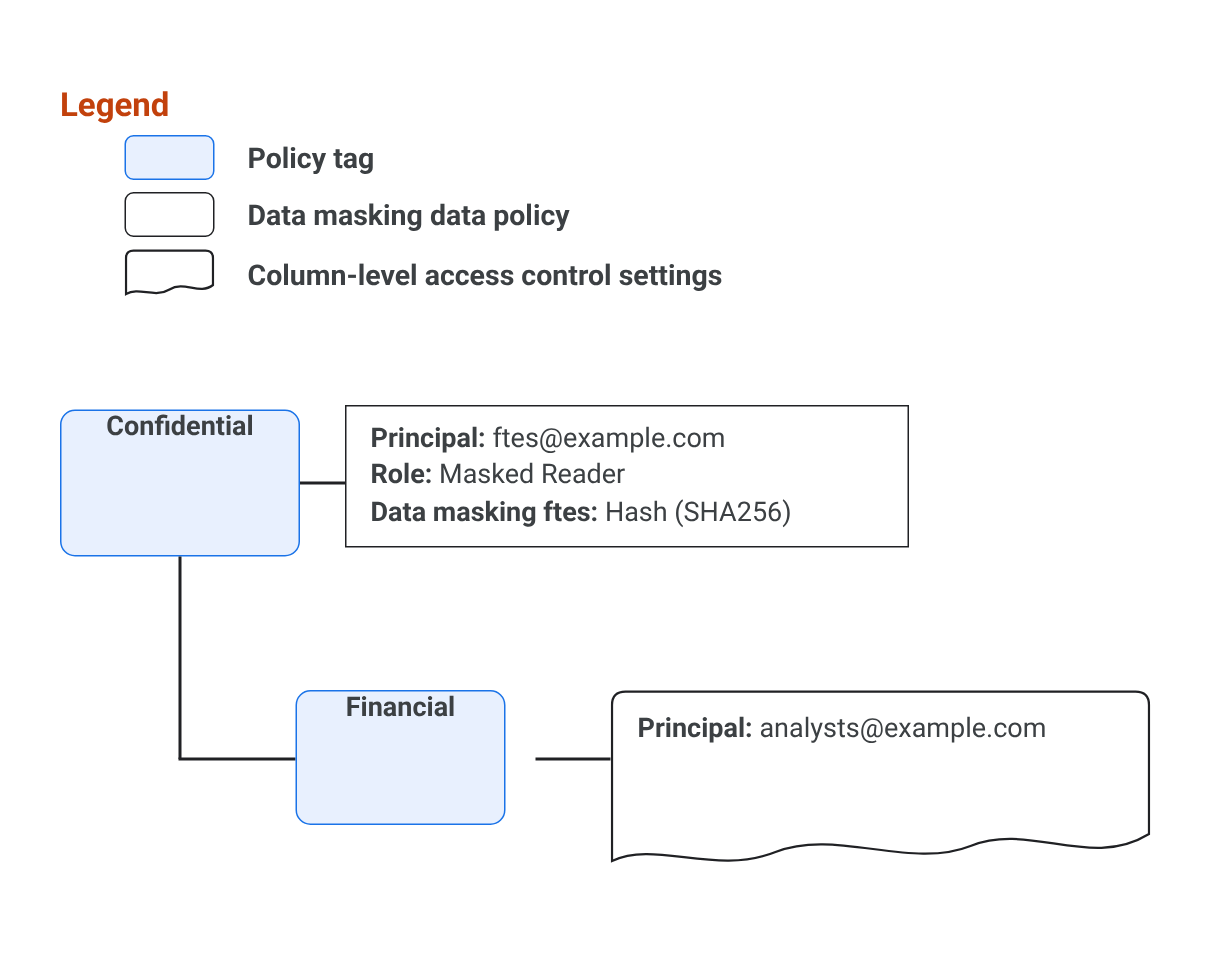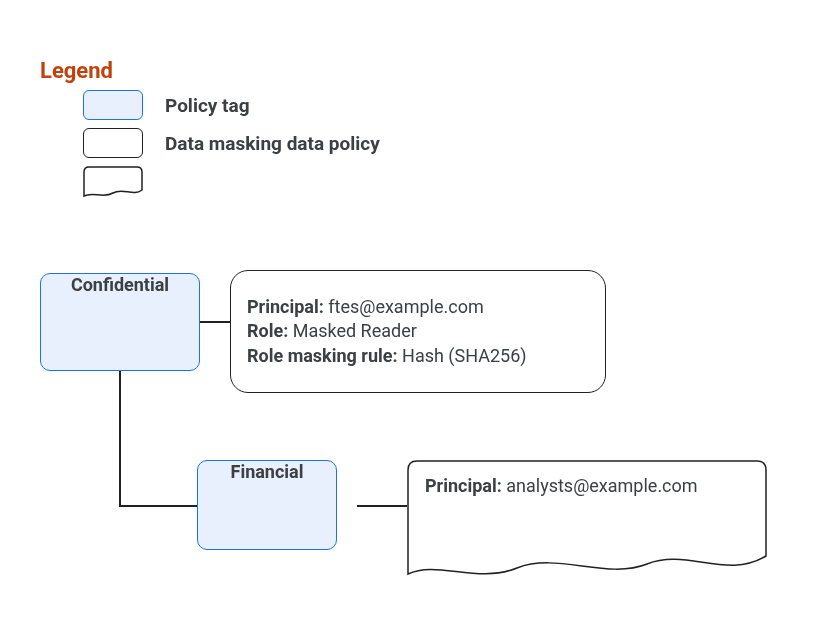--- a/index.html
+++ b/index.html
@@ -70,22 +70,22 @@
     font-weight: 700;
     color: #3c4043;
     display: flex;
     align-items: flex-start;
     justify-content: center;
     padding: 0 6px;
   }
   .masking-box {
     background: #ffffff;
     border: 1.5px solid #202124;
-    border-radius: 18px;
-    padding: 24px 16px;
+    border-radius: 0;
+    padding: 10px 16px;
     font-size: 18px;
     color: #3c4043;
     line-height: 1.35;
   }
   .masking-box .lbl {
     font-weight: 700;
   }
   .masking-box .val {
     font-weight: 400;
   }
@@ -157,39 +157,40 @@
     <div class="legend-swatch swatch-masking"></div>
     <div class="legend-label">Data masking data policy</div>
   </div>
 
   <div class="legend-row row3">
     <div class="legend-swatch" style="width:60px;height:34px;">
       <svg width="60" height="34" viewBox="0 0 60 34">
         <path d="M6,1 H54 Q59,1 59,6 V24 C50,31 40,21 30,27 C20,33 10,25 1,30 V6 Q1,1 6,1 Z" fill="#ffffff" stroke="#202124" stroke-width="1.5"></path>
       </svg>
     </div>
+    <div class="legend-label">Column-level access control settings</div>
   </div>
 
   <div id="node-confidential" class="node policy-tag">
     <span>Confidential</span>
   </div>
 
   <div class="hline" style="left:200px; top:321px; width:30px;"></div>
 
   <div id="node-conf-policy" class="node masking-box">
     <div>
       <span class="lbl">Principal:</span>
       <span class="val">ftes@example.com</span>
     </div>
     <div>
       <span class="lbl">Role:</span>
       <span class="val">Masked Reader</span>
     </div>
     <div>
-      <span class="lbl">Role masking rule:</span>
+      <span class="lbl">Data masking ftes:</span>
       <span class="val">Hash (SHA256)</span>
     </div>
   </div>
 
   <div class="vline" style="left:119px; top:371px; height:135px;"></div>
   <div class="hline" style="left:119px; top:505px; width:78px;"></div>
 
   <div id="node-financial" class="node policy-tag">
     <span>Financial</span>
   </div>

